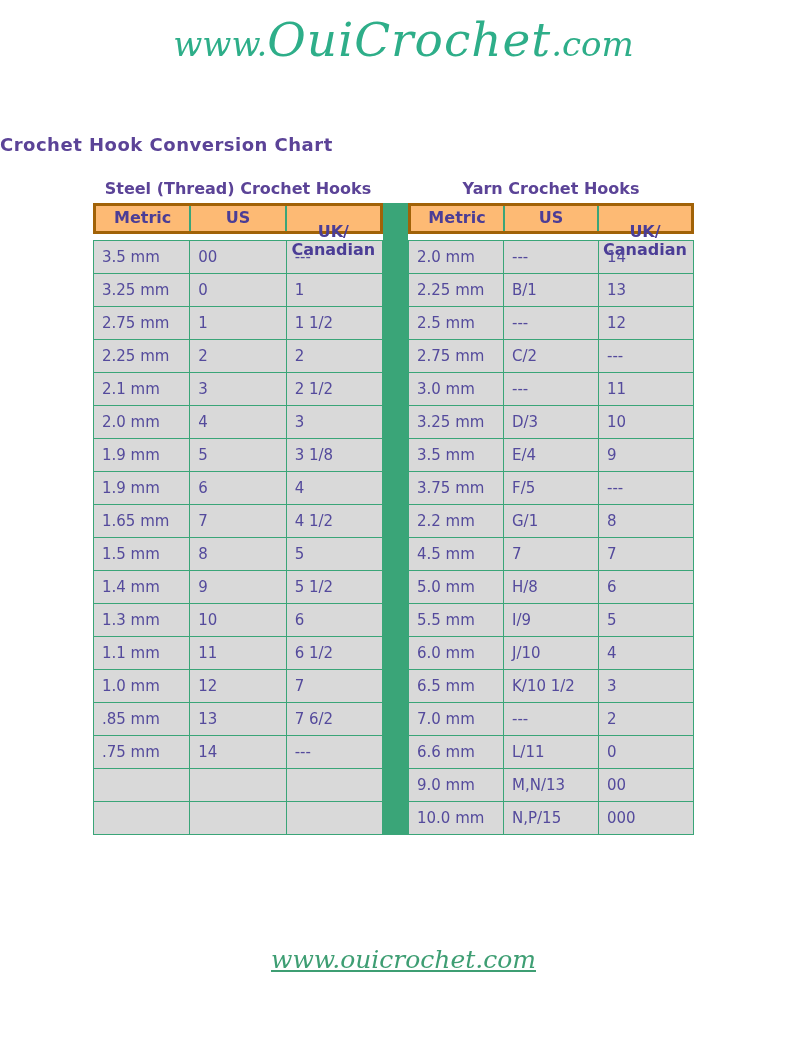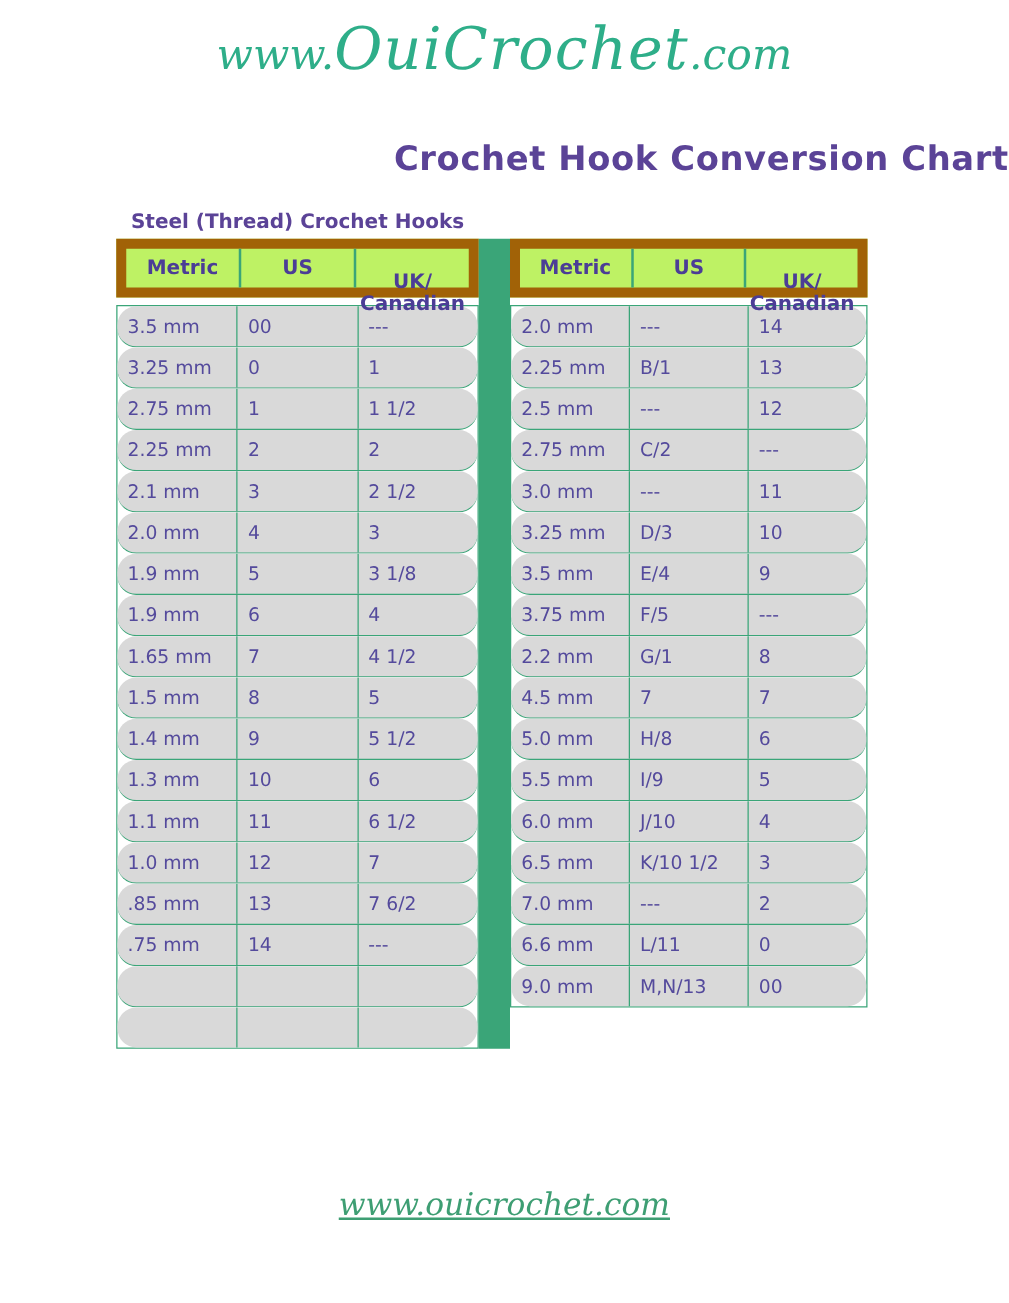--- a/index.html
+++ b/index.html
@@ -20,33 +20,34 @@
     color: #2eae89;
     font-family: "DejaVu Serif", serif;
     font-style: italic;
     white-space: nowrap;
   }
   .logo-www, .logo-com { font-size: 34px; font-weight: normal; }
   .logo-brand { font-size: 47px; font-weight: normal; letter-spacing: 1px; }
 
   
   .title {
-    margin-top: 40px;
-    text-align: right;
-    font-size: 27px;
+    margin-top: 62px;
+    text-align: left;
+    font-size: 18px;
     font-weight: bold;
     color: #5b4397;
     letter-spacing: 0.5px;
   }
 
   
   .headings {
     display: flex;
     width: 601px;
     margin: 24px 0 5px 93px;
+    justify-content: center;
   }
   .heading-left  { width: 290px; text-align: center; }
   .heading-mid   { width: 25px; }
   .heading-right { width: 286px; text-align: center; }
   .section-heading {
     font-size: 16px;
     font-weight: bold;
     color: #5b4397;
   }
 
@@ -56,23 +57,23 @@
     margin-left: 93px;
     width: 601px;
     align-items: stretch;
   }
   .hooks-table { width: 290px; }
   .hooks-table.right { width: 286px; }
   .divider { width: 25px; background: #3aa578; }
 
   .thead {
     display: flex;
-    height: 47px;
-    border: 8px solid #a16207;
-    background: #bef264;
+    height: 31px;
+    border: 3px solid #a16207;
+    background: #fdba74;
   }
   .hcell {
     flex: 1;
     display: flex;
     align-items: center;
     justify-content: center;
     text-align: center;
     font-size: 16px;
     font-weight: bold;
     color: #4b3d96;
@@ -83,21 +84,20 @@
   .hcell:last-child { border-right: none; margin-top: 35px; }
 
   .tgap { height: 6px; }
 
   .tbody { border: 1px solid #3aa578; }
   .trow {
     display: flex;
     height: 33px;
     background: #d9d9d9;
     border-bottom: 1px solid #3aa578;
-    border-radius: 15px;
   }
   .trow:last-child { border-bottom: none; height: 32px; }
   .tcell {
     flex: 1;
     display: flex;
     align-items: center;
     padding-left: 8px;
     font-size: 15px;
     color: #544a9c;
     border-right: 1px solid #3aa578;
@@ -127,20 +127,23 @@
   <span class="logo-www">www.</span><span class="logo-brand">OuiCrochet</span><span class="logo-com">.com</span>
 </div>
 
 <div class="title">Crochet Hook Conversion Chart</div>
 
 <div class="headings">
   <div class="heading-left">
     <span class="section-heading">Steel (Thread) Crochet Hooks</span>
   </div>
   <div class="heading-mid"></div>
+  <div class="heading-right">
+    <span class="section-heading">Yarn Crochet Hooks</span>
+  </div>
 </div>
 
 <div class="tables">
   <div class="hooks-table left">
     <div class="thead">
         <div class="hcell">Metric</div>
         <div class="hcell">US</div>
         <div class="hcell">UK/
 Canadian</div>
       </div>
@@ -326,19 +329,24 @@
         <div class="trow">
           <div class="tcell">6.6 mm</div>
           <div class="tcell">L/11</div>
           <div class="tcell">0</div>
         </div>
         <div class="trow">
           <div class="tcell">9.0 mm</div>
           <div class="tcell">M,N/13</div>
           <div class="tcell">00</div>
         </div>
+        <div class="trow">
+          <div class="tcell">10.0 mm</div>
+          <div class="tcell">N,P/15</div>
+          <div class="tcell">000</div>
+        </div>
       </div>
   </div>
 </div>
 
 <div class="footer">
   <span class="footer-link">www.ouicrochet.com</span>
 </div>
 
 </body></html>

